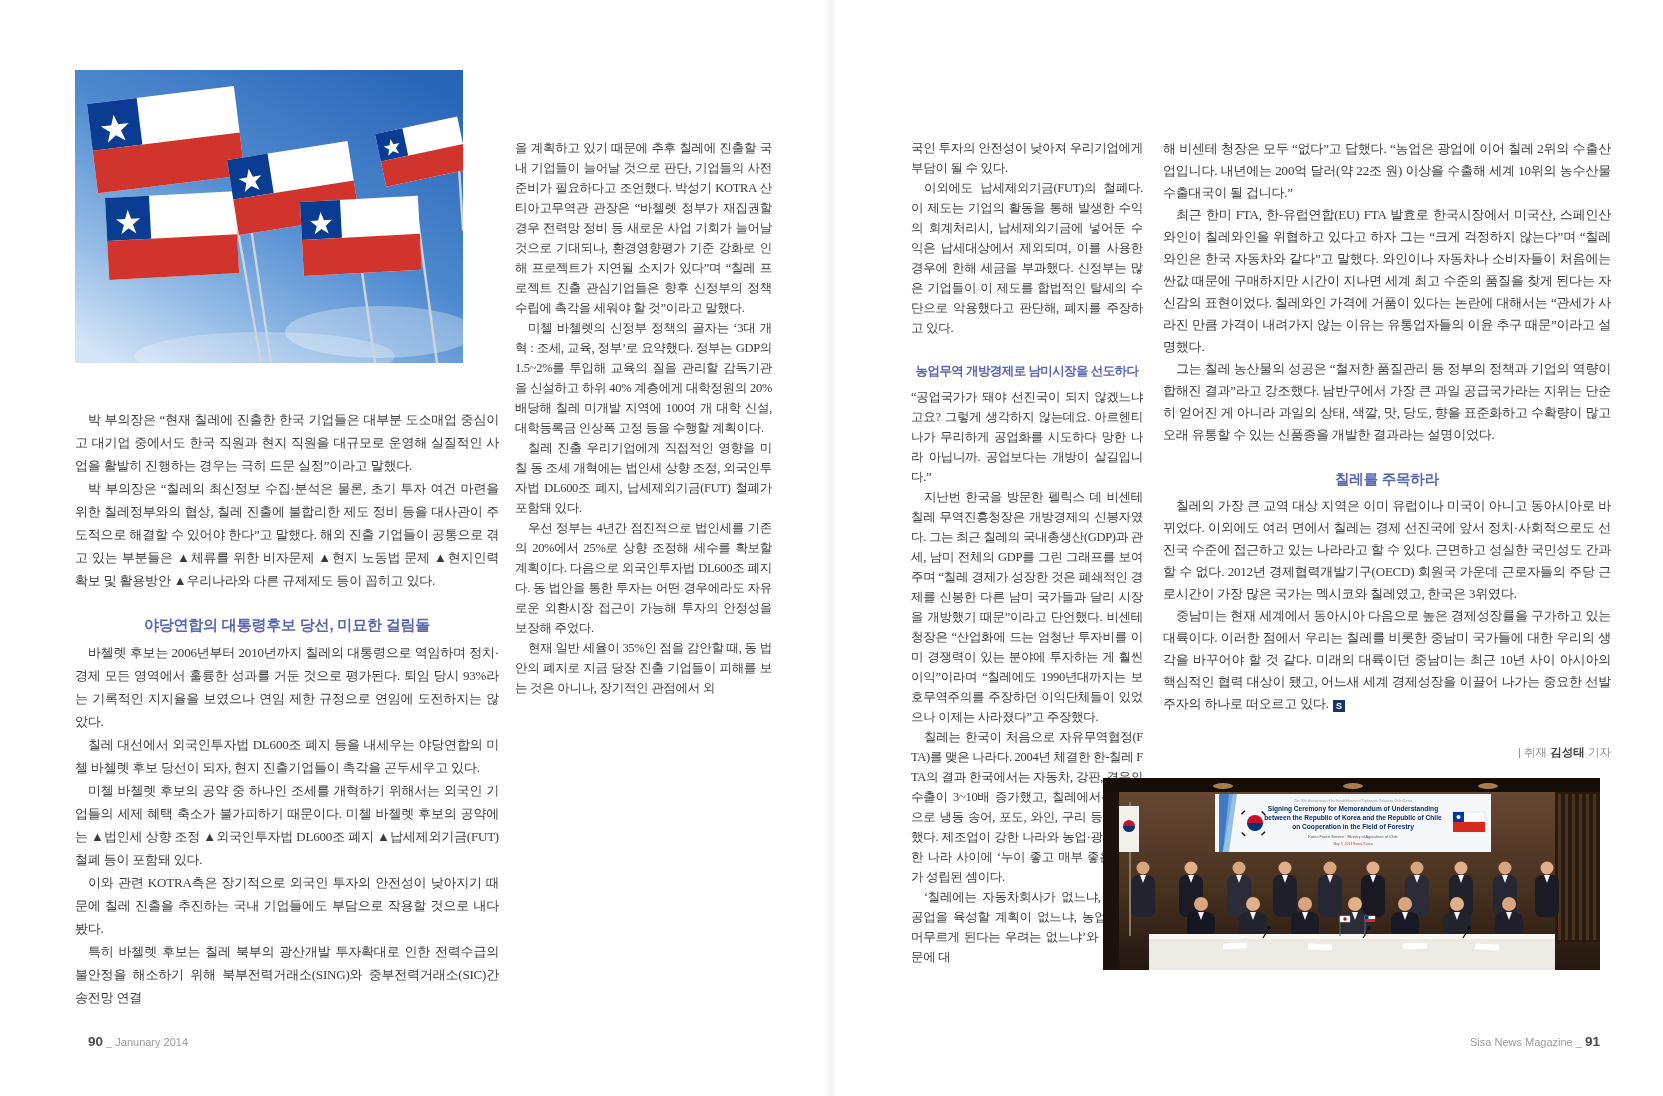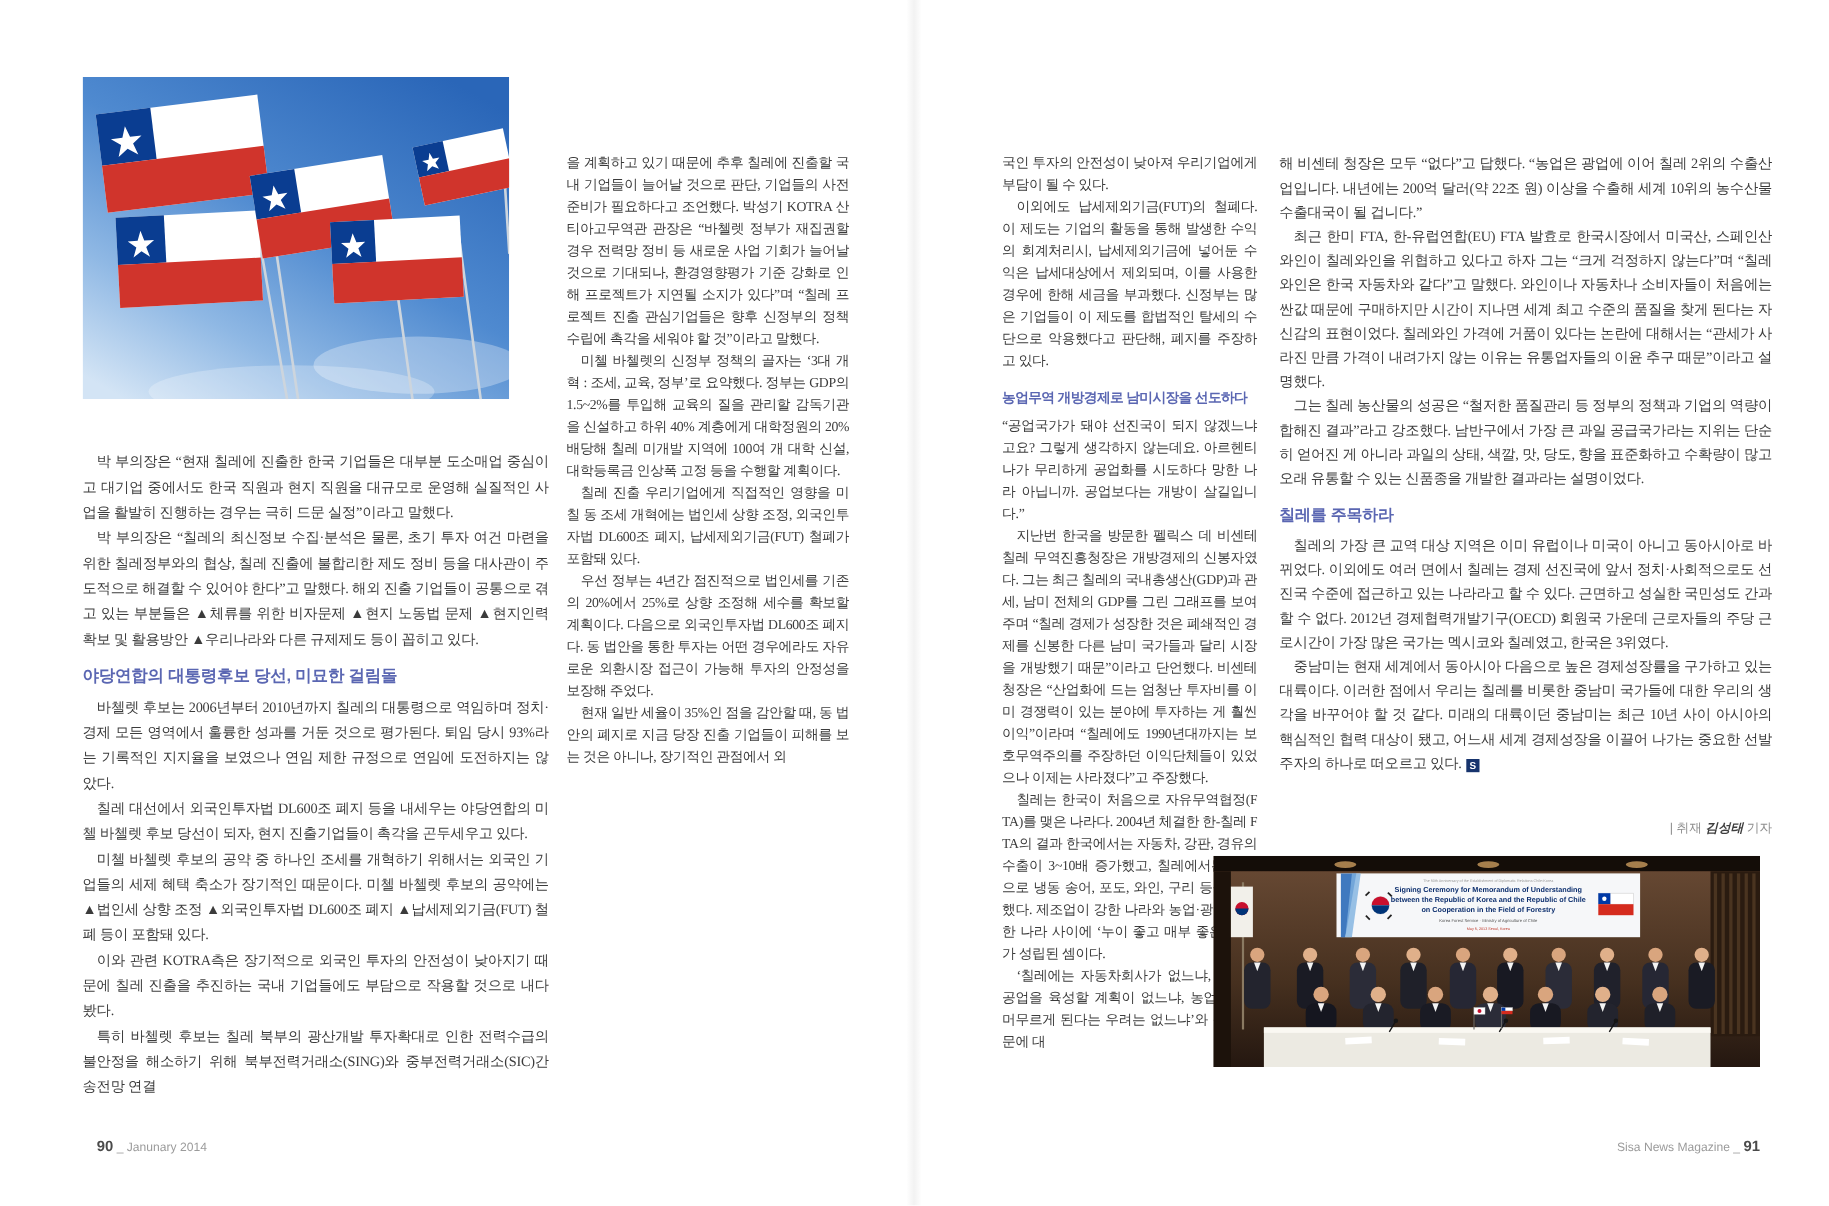--- a/index.html
+++ b/index.html
@@ -11,30 +11,30 @@
   #flags-photo{left:75px;top:70px;width:388px;height:293px;}
   #ceremony-photo{left:1103px;top:778px;width:497px;height:192px;}
   .col{position:absolute;text-align:justify;overflow:hidden;}
   .col p{margin:0;text-indent:13px;word-break:break-all;}
   .col p.cont{text-indent:0;}
   #col-left-main{left:75px;top:408px;width:424px;height:614px;font-size:13px;line-height:23px;letter-spacing:-0.2px;}
   #col-left-side{left:515px;top:138px;width:257px;height:886px;font-size:12.5px;line-height:20px;letter-spacing:-0.3px;}
   #col-right-a{left:911px;top:138px;width:232px;height:886px;font-size:12.5px;line-height:20px;letter-spacing:-0.3px;}
   #col-right-b{left:1163px;top:138px;width:448px;height:598px;font-size:13px;line-height:22px;letter-spacing:-0.2px;}
   h3.sec{font-family:"Liberation Sans","DejaVu Sans",sans-serif;font-weight:bold;color:#5a66b2;
-         text-align:left;text-indent:0;margin:14px 0 7px 0;line-height:18px;}
+         text-align:center;text-indent:0;margin:24px 0 7px 0;line-height:18px;}
   #col-left-main h3.sec{font-size:15px;}
   #col-left-side h3.sec,#col-right-a h3.sec{font-size:12.5px;letter-spacing:-0.6px;white-space:nowrap;}
   #col-right-b h3.sec{font-size:14.5px;}
   .endmark{display:inline-block;width:12px;height:12px;background:#17346d;color:#fff;
            font-family:"Liberation Sans",sans-serif;font-size:9px;line-height:12px;font-weight:bold;
            text-align:center;margin-left:4px;vertical-align:-1px;text-indent:0;}
   .byline{position:absolute;left:1163px;top:745px;width:448px;text-align:right;
           font-family:"Liberation Sans","DejaVu Sans",sans-serif;font-size:11.5px;color:#8d8d8d;}
-  .byline b{color:#3f3f3f;font-style:italic;}
+  .byline b{color:#3f3f3f;}
   .footer{position:absolute;top:1034px;font-family:"Liberation Sans","DejaVu Sans",sans-serif;
           font-size:11px;color:#9b9b9b;margin-left:13px;}
   #footer-left{left:75px;}
   #footer-right{right:63px;text-align:left;}
   .footer .pagenum{font-size:13.5px;font-weight:bold;color:#4a4a4a;}
   svg{display:block;}
 </style>
 </head>
 <body>
 
@@ -92,21 +92,21 @@
     </g>
   </svg>
 </div>
 
 <div class="col" id="col-left-main">
   <p>박 부의장은 “현재 칠레에 진출한 한국 기업들은 대부분 도소매업 중심이고 대기업 중에서도 한국 직원과 현지 직원을 대규모로 운영해 실질적인 사업을 활발히 진행하는 경우는 극히 드문 실정”이라고 말했다.</p>
   <p>박 부의장은 “칠레의 최신정보 수집·분석은 물론, 초기 투자 여건 마련을 위한 칠레정부와의 협상, 칠레 진출에 불합리한 제도 정비 등을 대사관이 주도적으로 해결할 수 있어야 한다”고 말했다. 해외 진출 기업들이 공통으로 겪고 있는 부분들은 ▲체류를 위한 비자문제 ▲현지 노동법 문제 ▲현지인력 확보 및 활용방안 ▲우리나라와 다른 규제제도 등이 꼽히고 있다.</p>
   <h3 class="sec">야당연합의 대통령후보 당선, 미묘한 걸림돌</h3>
   <p>바첼렛 후보는 2006년부터 2010년까지 칠레의 대통령으로 역임하며 정치·경제 모든 영역에서 훌륭한 성과를 거둔 것으로 평가된다. 퇴임 당시 93%라는 기록적인 지지율을 보였으나 연임 제한 규정으로 연임에 도전하지는 않았다.</p>
   <p>칠레 대선에서 외국인투자법 DL600조 폐지 등을 내세우는 야당연합의 미첼 바첼렛 후보 당선이 되자, 현지 진출기업들이 촉각을 곤두세우고 있다.</p>
-  <p>미첼 바첼렛 후보의 공약 중 하나인 조세를 개혁하기 위해서는 외국인 기업들의 세제 혜택 축소가 장기적인 때문이다. 미첼 바첼렛 후보의 공약에는 ▲법인세 상향 조정 ▲외국인투자법 DL600조 폐지 ▲납세제외기금(FUT) 철폐 등이 포함돼 있다.</p>
+  <p>미첼 바첼렛 후보의 공약 중 하나인 조세를 개혁하기 위해서는 외국인 기업들의 세제 혜택 축소가 불가피하기 때문이다. 미첼 바첼렛 후보의 공약에는 ▲법인세 상향 조정 ▲외국인투자법 DL600조 폐지 ▲납세제외기금(FUT) 철폐 등이 포함돼 있다.</p>
   <p>이와 관련 KOTRA측은 장기적으로 외국인 투자의 안전성이 낮아지기 때문에 칠레 진출을 추진하는 국내 기업들에도 부담으로 작용할 것으로 내다봤다.</p>
   <p>특히 바첼렛 후보는 칠레 북부의 광산개발 투자확대로 인한 전력수급의 불안정을 해소하기 위해 북부전력거래소(SING)와 중부전력거래소(SIC)간 송전망 연결</p>
 </div>
 
 <div class="col" id="col-left-side">
   <p class="cont">을 계획하고 있기 때문에 추후 칠레에 진출할 국내 기업들이 늘어날 것으로 판단, 기업들의 사전준비가 필요하다고 조언했다. 박성기 KOTRA 산티아고무역관 관장은 “바첼렛 정부가 재집권할 경우 전력망 정비 등 새로운 사업 기회가 늘어날 것으로 기대되나, 환경영향평가 기준 강화로 인해 프로젝트가 지연될 소지가 있다”며 “칠레 프로젝트 진출 관심기업들은 향후 신정부의 정책 수립에 촉각을 세워야 할 것”이라고 말했다.</p>
   <p>미첼 바첼렛의 신정부 정책의 골자는 ‘3대 개혁 : 조세, 교육, 정부’로 요약했다. 정부는 GDP의 1.5~2%를 투입해 교육의 질을 관리할 감독기관을 신설하고 하위 40% 계층에게 대학정원의 20% 배당해 칠레 미개발 지역에 100여 개 대학 신설, 대학등록금 인상폭 고정 등을 수행할 계획이다.</p>
   <p>칠레 진출 우리기업에게 직접적인 영향을 미칠 동 조세 개혁에는 법인세 상향 조정, 외국인투자법 DL600조 폐지, 납세제외기금(FUT) 철폐가 포함돼 있다.</p>
   <p>우선 정부는 4년간 점진적으로 법인세를 기존의 20%에서 25%로 상향 조정해 세수를 확보할 계획이다. 다음으로 외국인투자법 DL600조 폐지다. 동 법안을 통한 투자는 어떤 경우에라도 자유로운 외환시장 접근이 가능해 투자의 안정성을 보장해 주었다.</p>
   <p>현재 일반 세율이 35%인 점을 감안할 때, 동 법안의 폐지로 지금 당장 진출 기업들이 피해를 보는 것은 아니나, 장기적인 관점에서 외</p>

